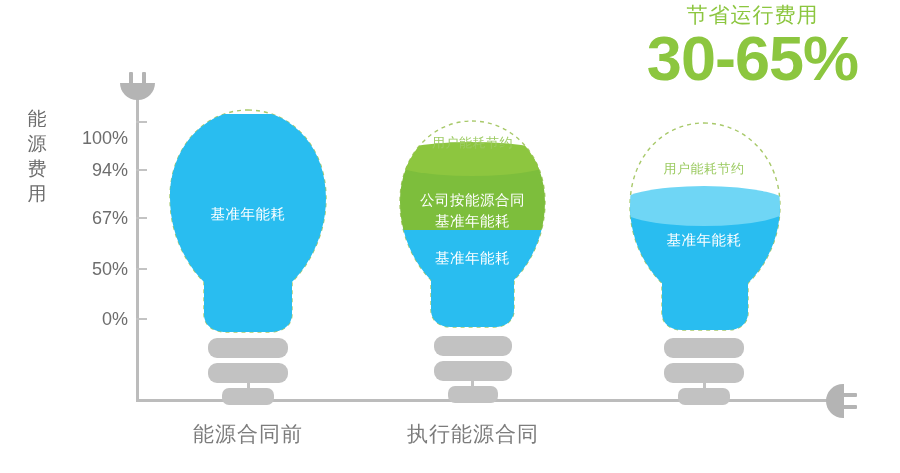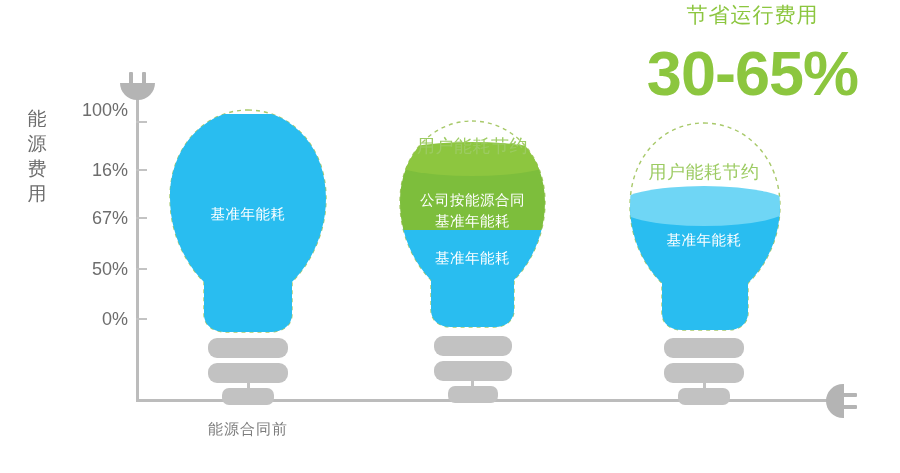--- a/index.html
+++ b/index.html
@@ -24,21 +24,21 @@
     right: 42px;
     top: 4px;
     text-align: center;
     line-height: 1;
   }
   .headline-sub {
     font-size: 21px;
     color: #8CC63F;
     letter-spacing: 1px;
     font-weight: normal;
-    margin-bottom: 17px;
+    margin-bottom: 2px;
   }
   .headline-big {
     font-size: 63px;
     color: #8CC63F;
     font-weight: bold;
     letter-spacing: -1px;
   }
 
   
   .y-axis-line {
@@ -150,21 +150,21 @@
   .bulb-shape {
     position: absolute;
     left: 0;
     top: 0;
   }
 
   .bulb-label-save {
     position: absolute;
     width: 100%;
     text-align: center;
-    font-size: 18px;
+    font-size: 13px;
     color: #9ccb62;
     letter-spacing: 0.5px;
     white-space: nowrap;
   }
   .bulb-text {
     position: absolute;
     width: 100%;
     text-align: center;
     font-size: 14.5px;
     color: #ffffff;
@@ -192,21 +192,21 @@
   
   .xtick-line {
     position: absolute;
     width: 3px;
     background: #c2c2c2;
   }
 
   .xlabel {
     position: absolute;
     top: 420px;
-    font-size: 15px;
+    font-size: 21px;
     color: #7c7c7c;
     text-align: center;
     letter-spacing: 1px;
     white-space: nowrap;
   }
 </style>
 </head>
 <body>
 
 <div id="stage">
@@ -231,24 +231,24 @@
     <div class="prong r"></div>
     <div class="body"></div>
   </div>
 
   <div class="plug-right">
     <div class="body"></div>
     <div class="prong t"></div>
     <div class="prong b"></div>
   </div>
 
-  <div class="ytick" style="top:100px">100%</div>
+  <div class="ytick" style="top:128px">100%</div>
   <div class="ytick-mark" style="top:121px"></div>
 
-  <div class="ytick" style="top:160px">16%</div>
+  <div class="ytick" style="top:160px">94%</div>
   <div class="ytick-mark" style="top:169px"></div>
 
   <div class="ytick" style="top:208px">67%</div>
   <div class="ytick-mark" style="top:217px"></div>
 
   <div class="ytick" style="top:259px">50%</div>
   <div class="ytick-mark" style="top:268px"></div>
 
   <div class="ytick" style="top:309px">0%</div>
   <div class="ytick-mark" style="top:318px"></div>
@@ -313,20 +313,21 @@
     </div>
     <div class="bulb-text" style="top:130px;">基准年能耗</div>
   </div>
 
   <div class="base" style="left:390px; top:336px; width:165px;">
     <div class="base-plate" style="width:78px;height:20px;"></div>
     <div class="base-plate" style="width:78px;height:20px;"></div>
     <div class="base-plate" style="width:50px;height:17px;border-radius:7px;"></div>
   </div>
   <div class="xtick-line" style="left:471px; top:378px; height:23px;"></div>
+  <div class="xlabel" style="left:398px; width:150px;">执行能源合同</div>
 
   <div class="bulb-group" style="left:618px; top:120px; width:172px; height:212px;">
     <svg class="bulb-shape" width="172" height="212" viewBox="0 0 172 212">
       <defs>
         <clipPath id="clip3">
           <path d="M86,3 C127,3 162,37 162,86 C162,120 146,148 130,163
                    L130,193 C130,204 121,210 110,210 L64,210
                    C53,210 44,204 44,193 L44,163
                    C28,148 12,120 12,86 C12,37 45,3 86,3 Z"></path>
         </clipPath>

